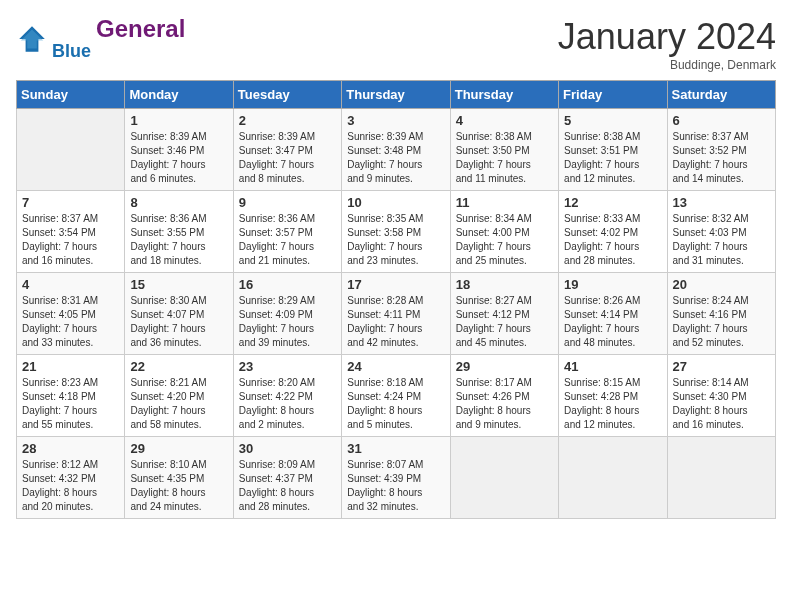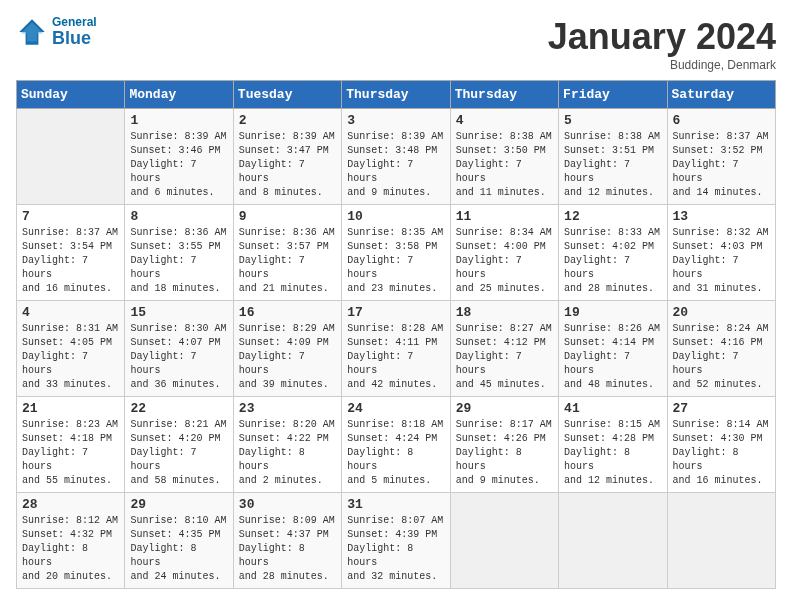--- a/index.html
+++ b/index.html
@@ -20,50 +20,50 @@
       display: flex;
       align-items: center;
       gap: 4px;
     }
     .logo-text {
       display: flex;
       flex-direction: column;
       line-height: 1.1;
     }
     .logo-general {
-      font-size: 12px;
-      font-weight: bold;
-      color: #0369a1;
+      font-size: 24px;
+      font-weight: bold;
+      color: #701a75;
+      margin-left: 44px;
     }
     .logo-blue {
       font-size: 18px;
       font-weight: bold;
       color: #1a6faf;
     }
     .logo-icon {
       width: 32px;
       height: 32px;
     }
     .title-block {
       text-align: right;
     }
     .month-title {
       font-size: 36px;
-      font-weight: bold;
+      font-weight: normal;
       color: #333;
     }
     .location {
       font-size: 12px;
       color: #555;
     }
     .calendar {
       width: 100%;
       border-collapse: collapse;
       font-size: 11px;
-      font-family: Liberation Mono, monospace;
     }
     .calendar thead tr th {
       background-color: #2a6ebb;
       color: #fff;
       padding: 6px 4px;
       text-align: left;
       font-size: 13px;
       font-weight: bold;
       border: 1px solid #aaa;
     }

